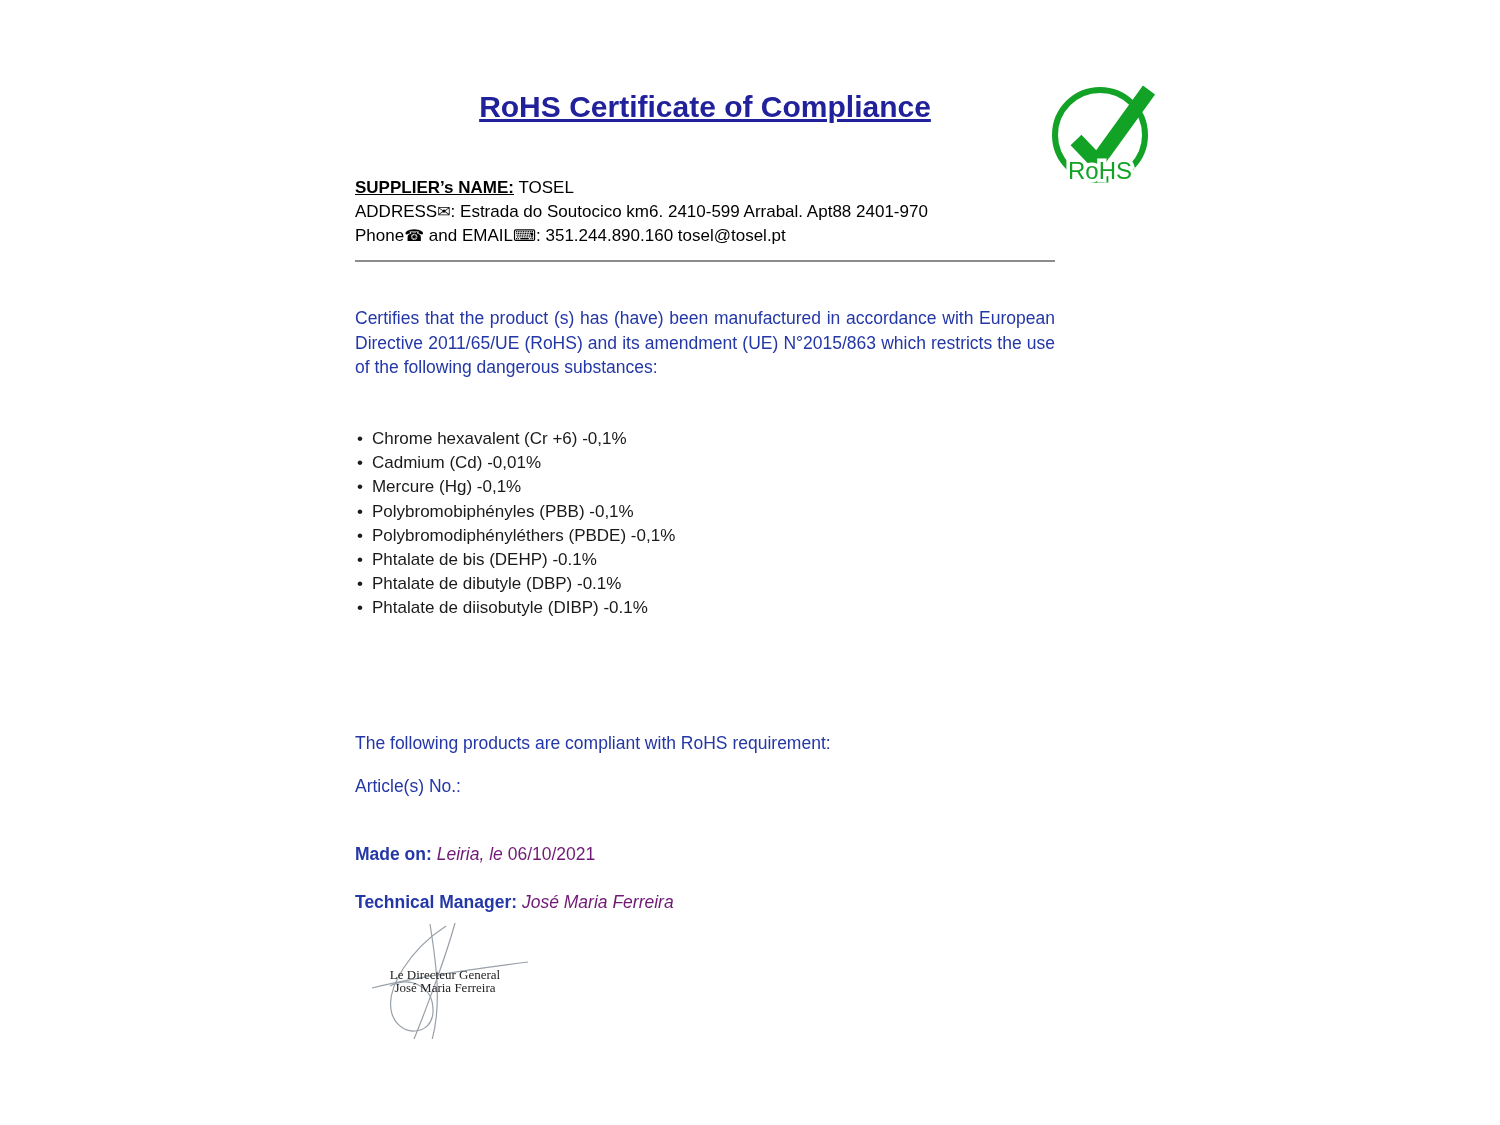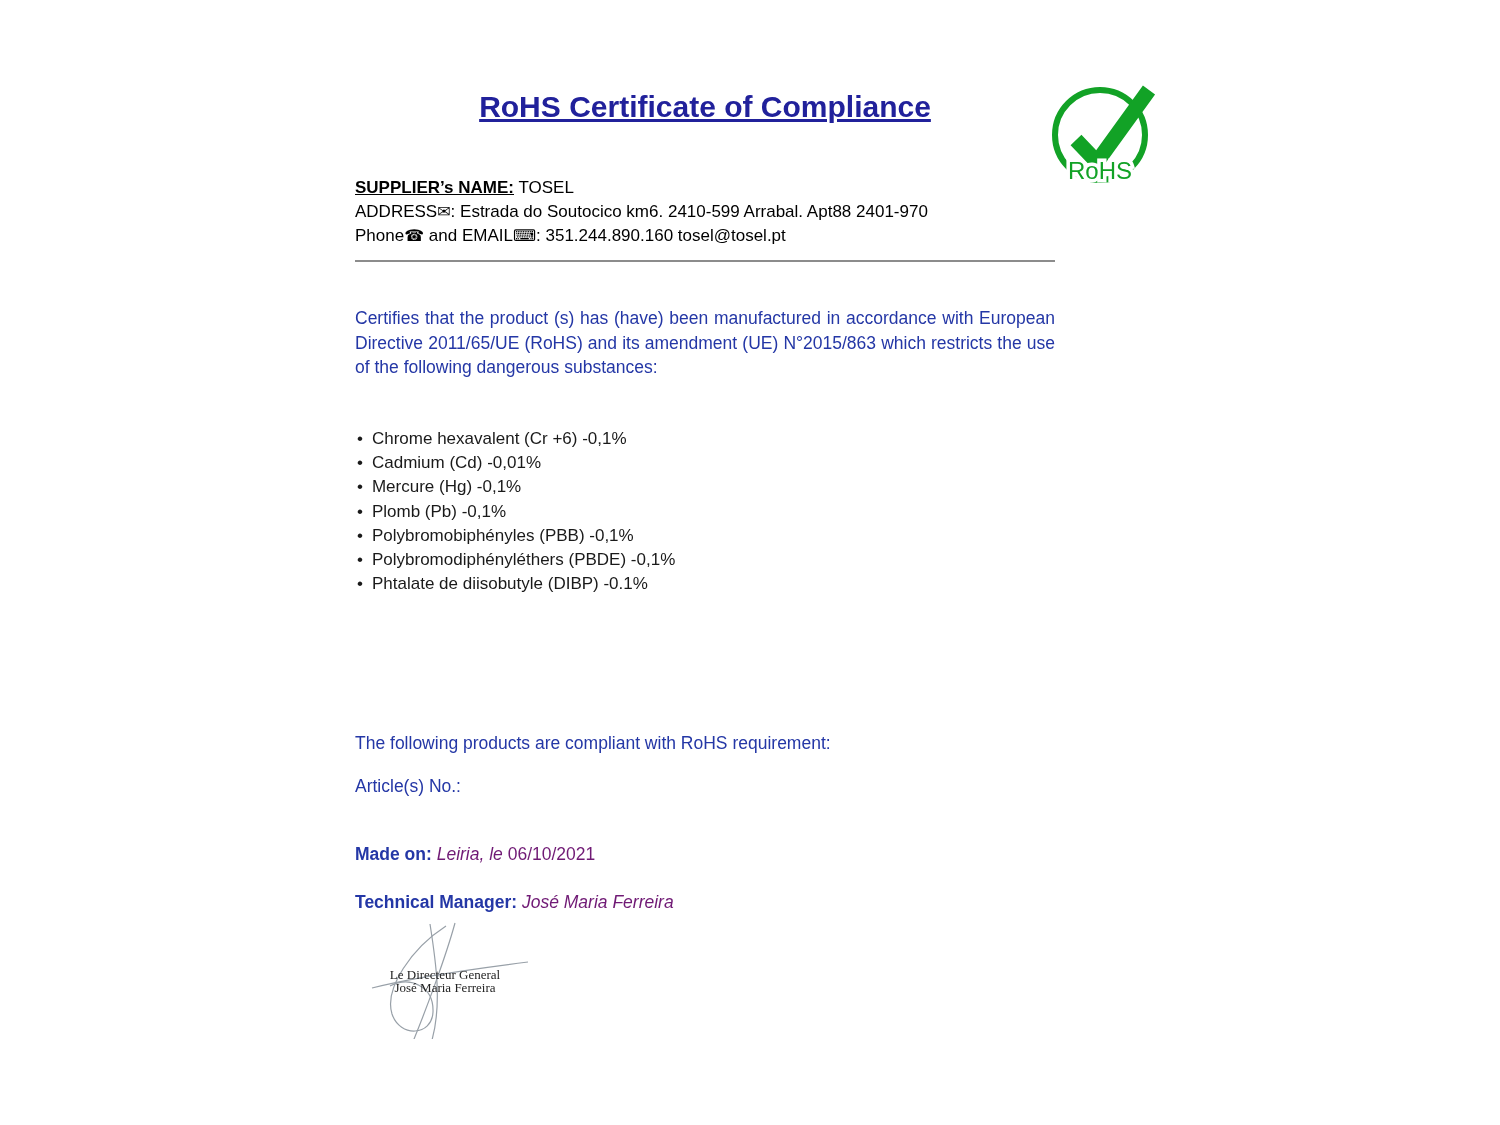--- a/index.html
+++ b/index.html
@@ -150,23 +150,24 @@
     </div>
 
     <hr class="rule">
 
     <p class="statement">Certifies that the product (s) has (have) been manufactured in accordance with European Directive 2011/65/UE (RoHS) and its amendment (UE) N°2015/863 which restricts the use of the following dangerous substances:</p>
 
     <ul class="substances">
         <li>Chrome hexavalent (Cr +6) -0,1%</li>
         <li>Cadmium (Cd) -0,01%</li>
         <li>Mercure (Hg) -0,1%</li>
-        <li>Plomb (Pb) -0,1%</li>
         <li>Polybromobiphényles (PBB) -0,1%</li>
         <li>Polybromodiphényléthers (PBDE) -0,1%</li>
+        <li>Phtalate de bis (DEHP) -0.1%</li>
+        <li>Phtalate de dibutyle (DBP) -0.1%</li>
         <li>Phtalate de diisobutyle (DIBP) -0.1%</li>
       </ul>
 
     <p class="following accent">The following products are compliant with RoHS requirement:</p>
 
     <p class="articles accent">Article(s) No.:</p>
 
     <p class="made-on">
       <span class="bold accent">Made on:</span>
       <span class="italic dark">Leiria, le</span>

